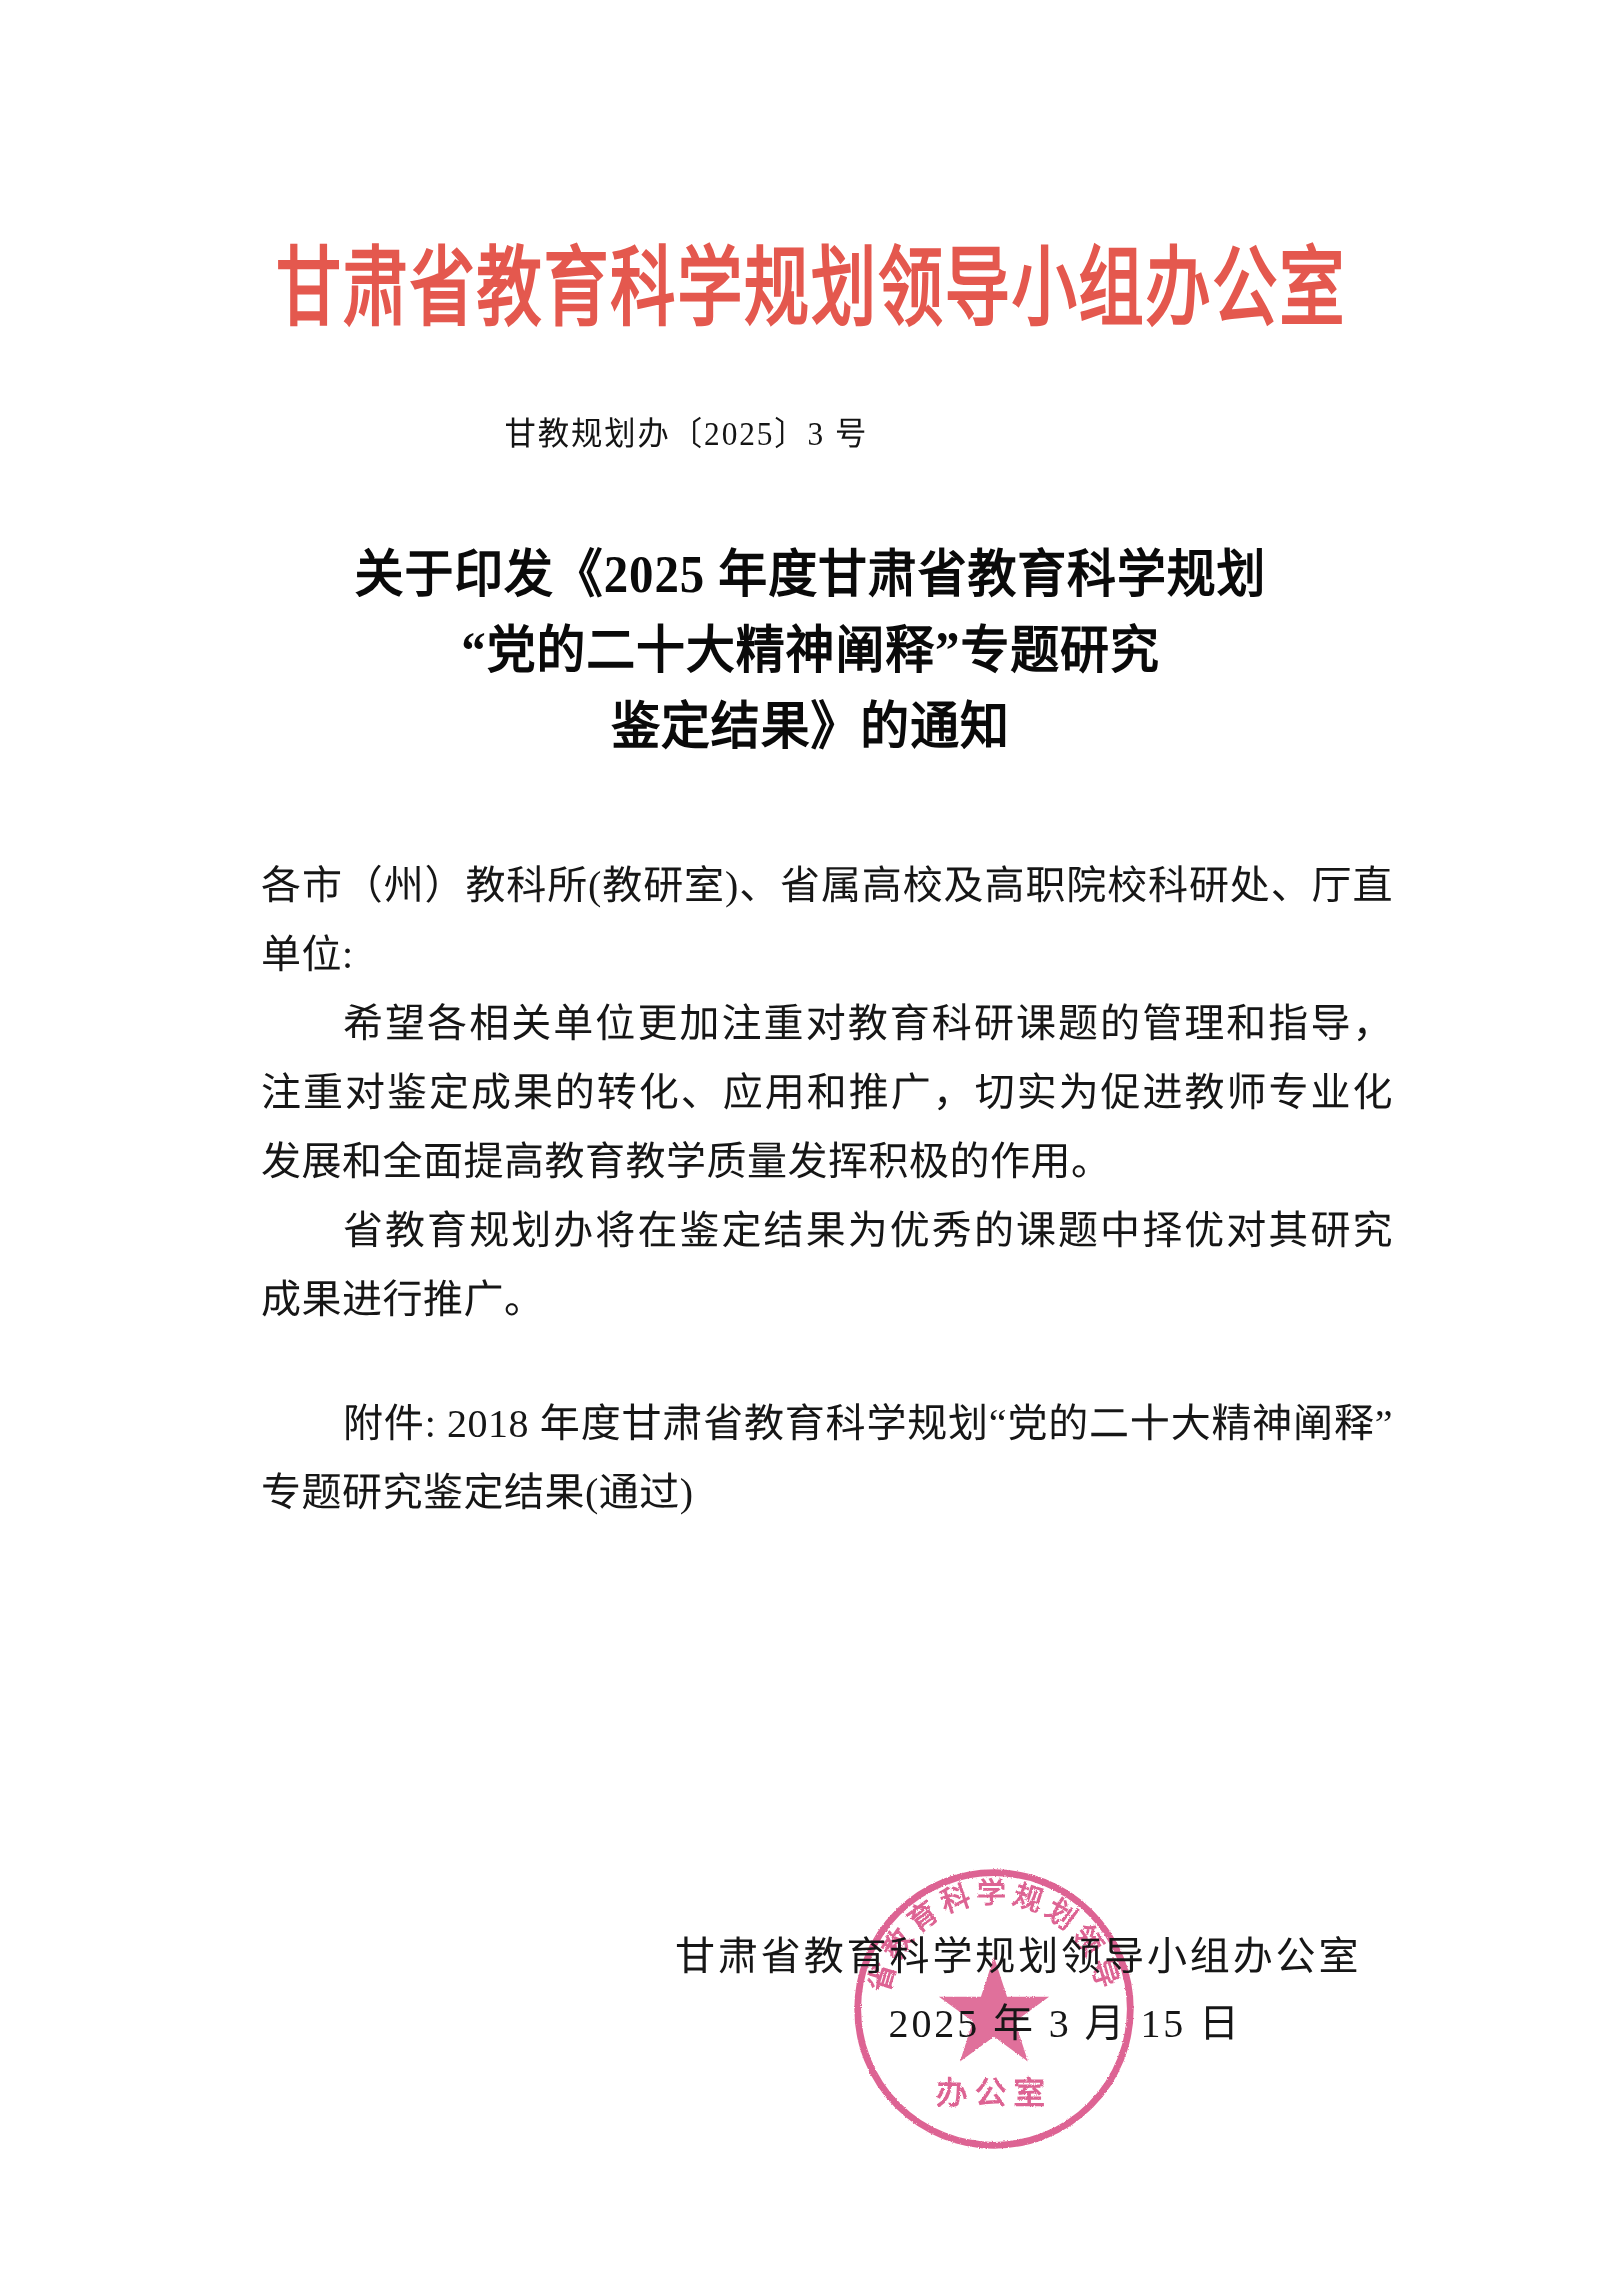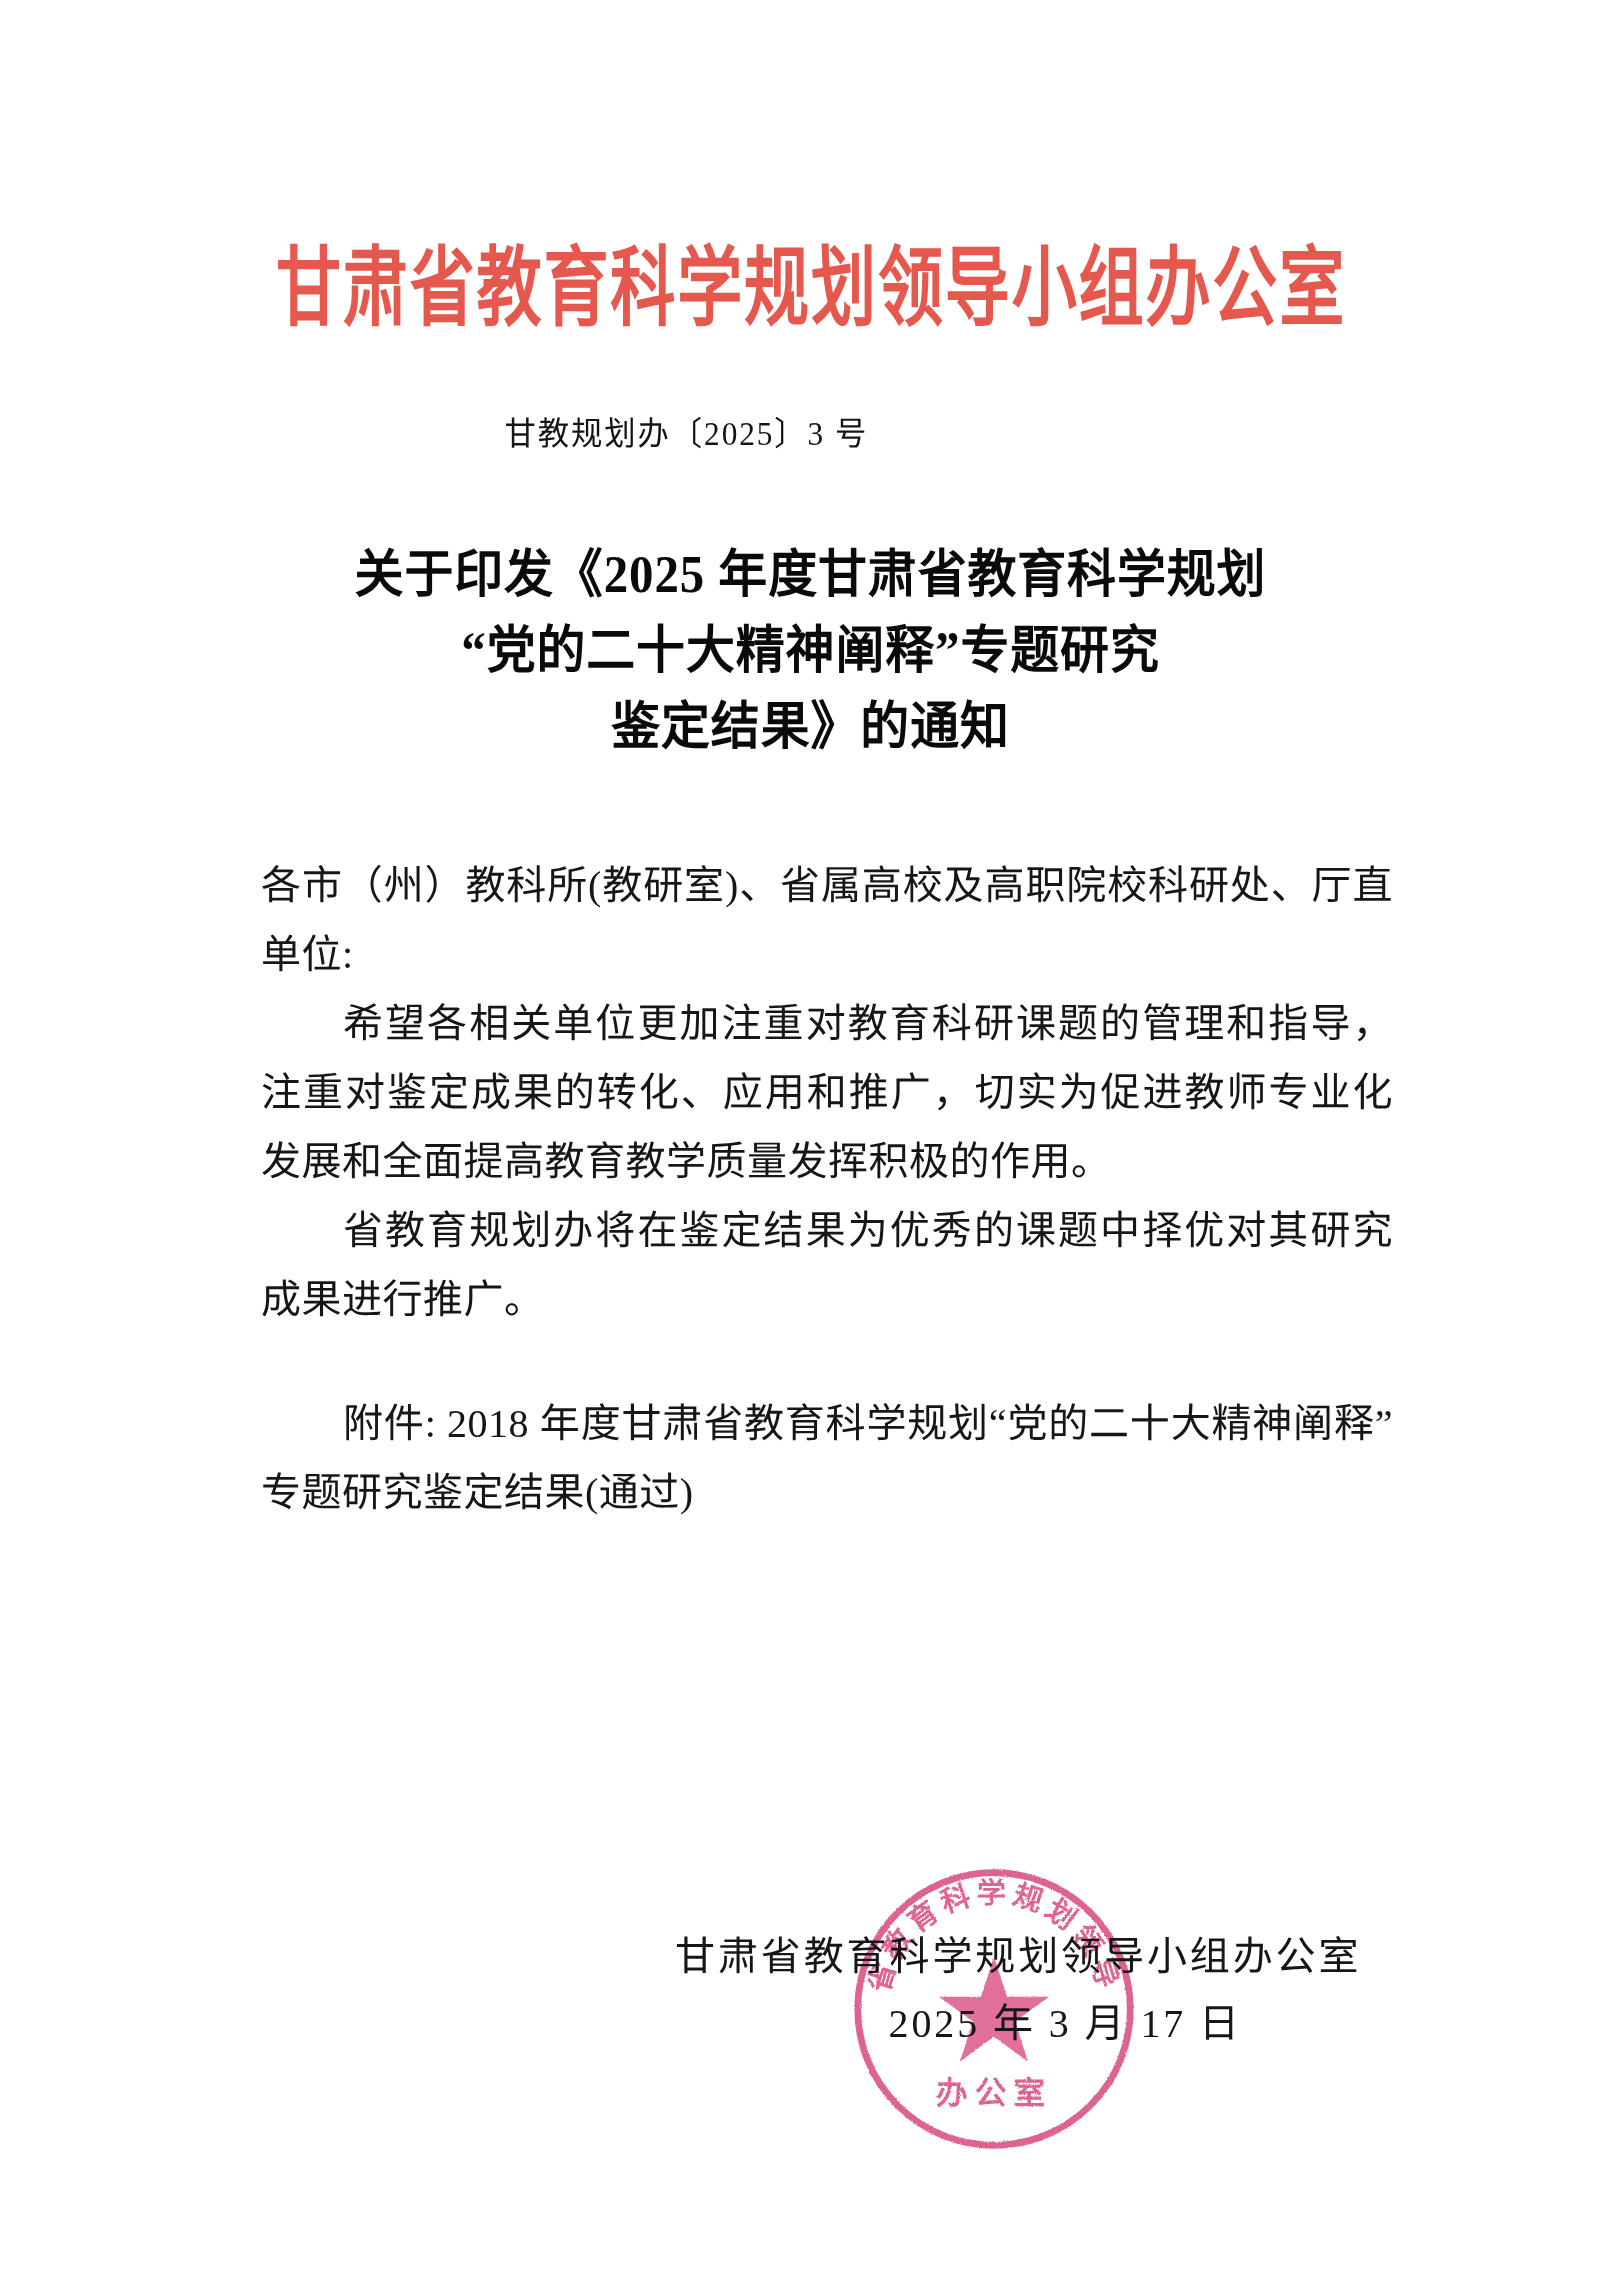--- a/index.html
+++ b/index.html
@@ -188,17 +188,17 @@
         <path d="M150 96 L163.5 137.4 L207 137.4 L171.8 163 L185.2 204.4
                  L150 178.8 L114.8 204.4 L128.2 163 L93 137.4 L136.5 137.4 Z" fill="#d6437b" opacity="0.92"></path>
 
         <text x="150" y="248" text-anchor="middle" font-family="'Liberation Serif','DejaVu Serif',serif" font-size="33" font-weight="700" fill="#d6437b" letter-spacing="7">办公室</text>
       </g>
     </svg>
   </div>
 
   <div class="signature-block">
     <div class="sig-line sig-org">甘肃省教育科学规划领导小组办公室</div>
-    <div class="sig-line sig-date">2025 年 3 月 17 日</div>
+    <div class="sig-line sig-date">2025 年 3 月 15 日</div>
   </div>
 
 </div>
 
 
 </body></html>

